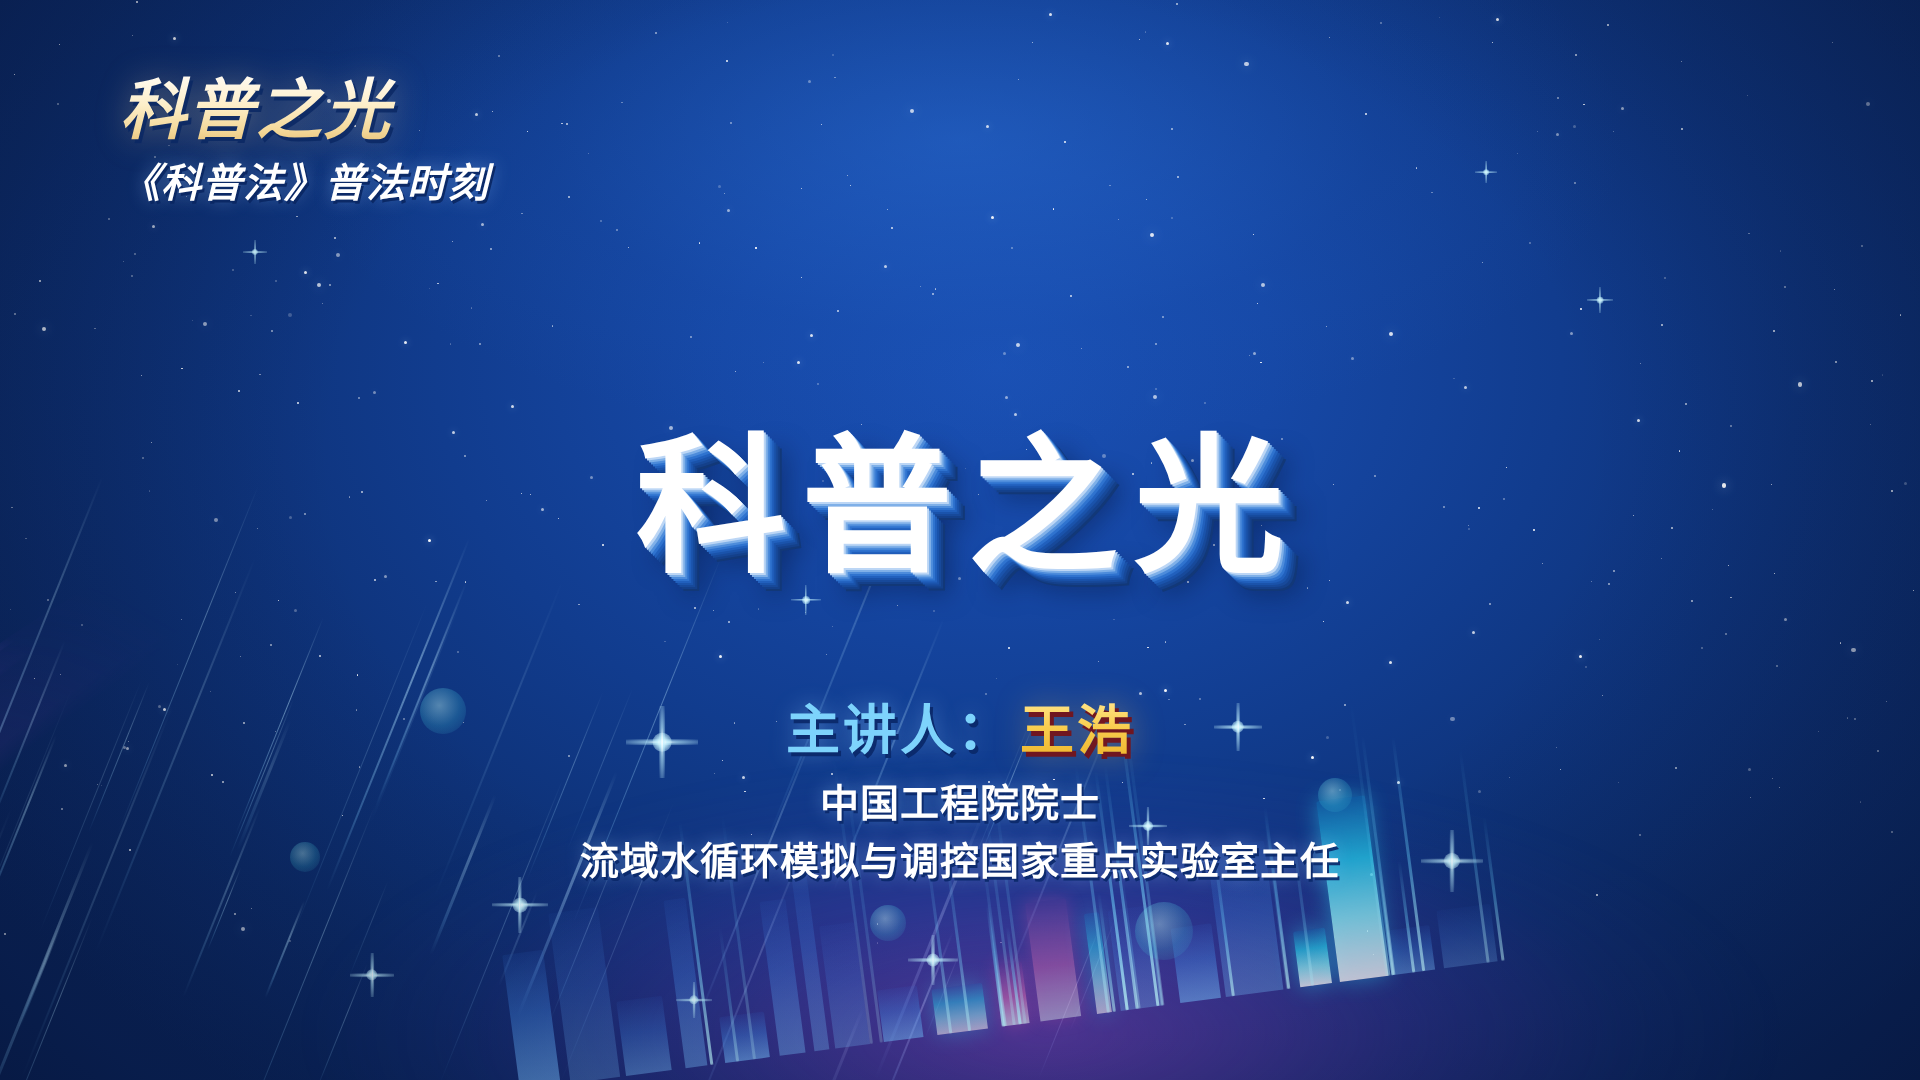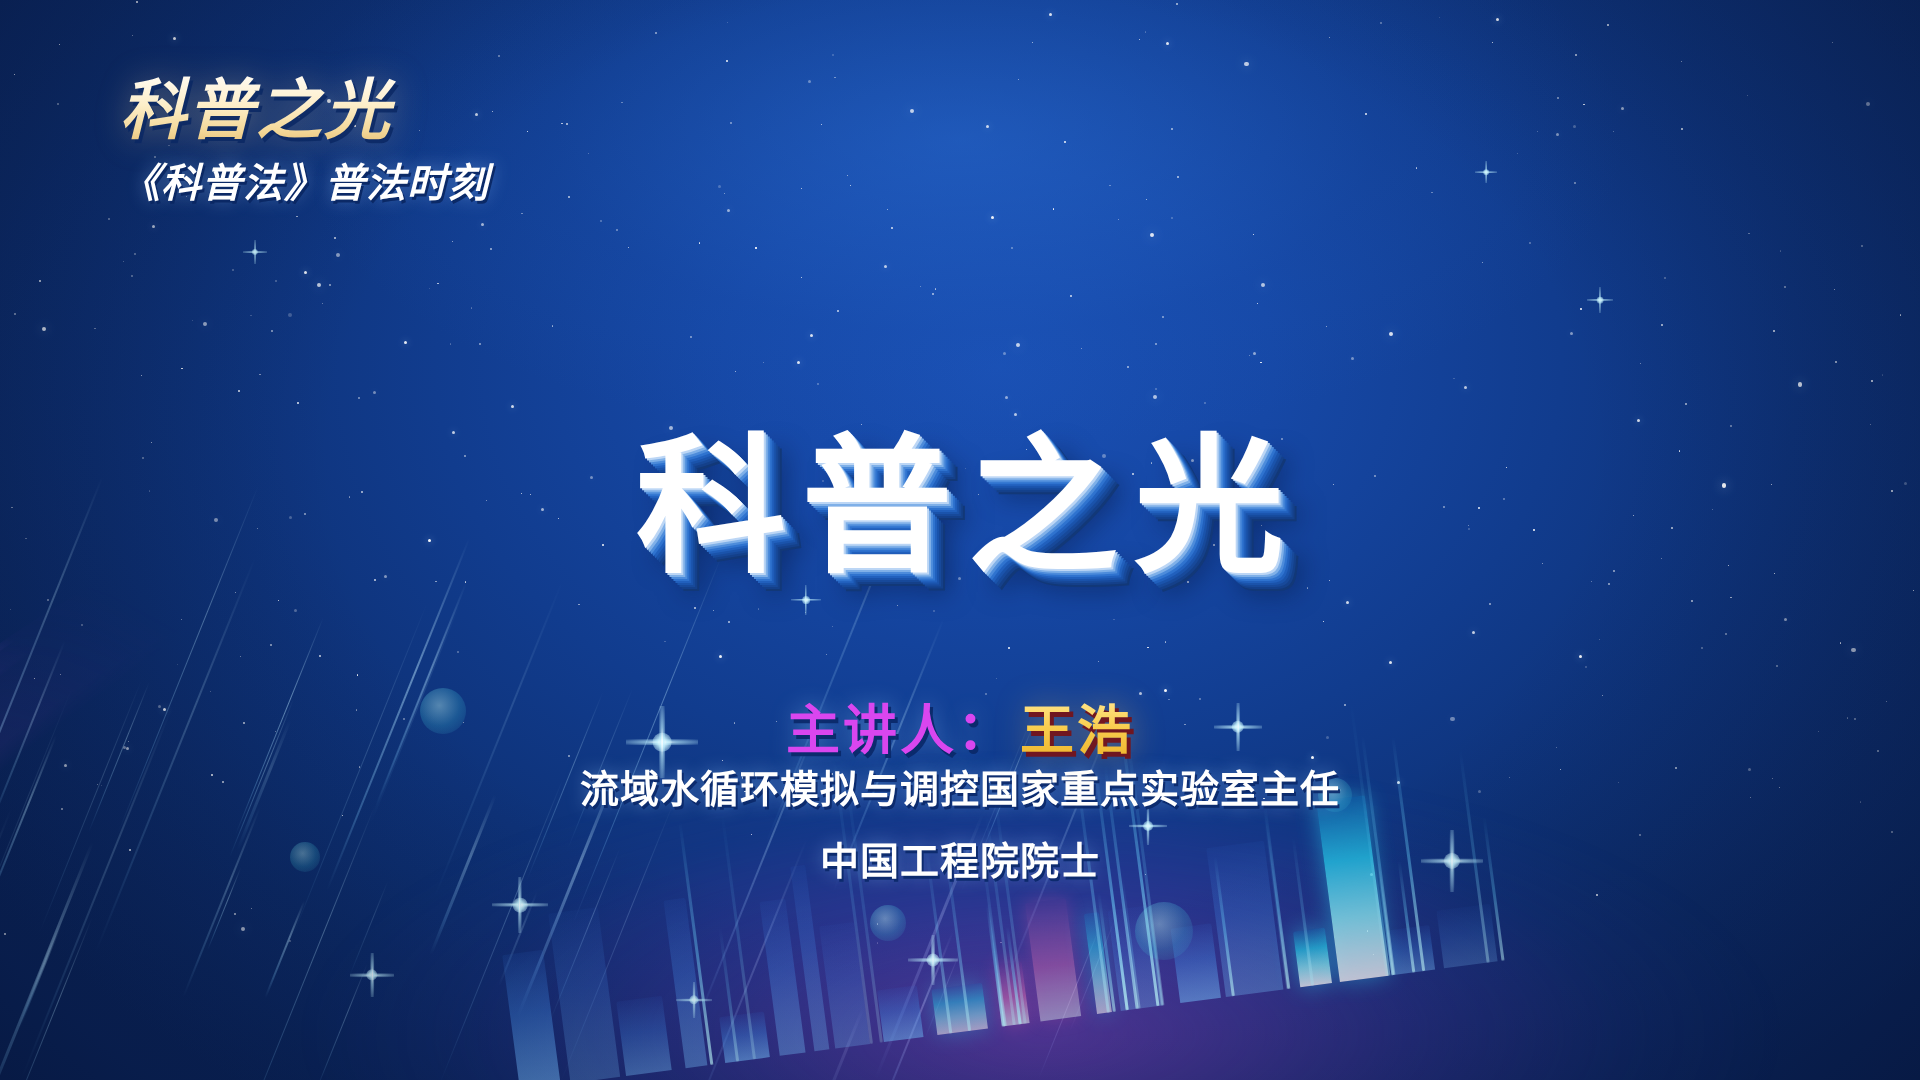--- a/index.html
+++ b/index.html
@@ -340,21 +340,21 @@
     z-index: 40;
   }
   .speaker-line {
     font-size: 54px;
     font-weight: bold;
     letter-spacing: 3px;
     line-height: 1.12;
     white-space: nowrap;
   }
   .speaker-label {
-    color: #d946ef;
+    color: #7dd3fc;
     text-shadow: 3px 4px 0 rgba(10,40,105,0.92),
                  0 0 22px rgba(140,200,255,0.45);
   }
   .speaker-name {
     color: #f6c93f;
     background: linear-gradient(180deg, #ffe489 0%, #f9cd4e 46%, #eeb52c 100%);
     -webkit-background-clip: text;
     background-clip: text;
     -webkit-text-fill-color: transparent;
     filter: drop-shadow(4px 5px 0 rgba(118,18,24,0.92))
@@ -954,17 +954,17 @@
     <div class="brand-title">科普之光</div>
     <div class="brand-sub">《科普法》普法时刻</div>
   </div>
 
   <div class="main-title">科普之光</div>
 
   <div class="speaker-block">
     <div class="speaker-line">
       <span class="speaker-label">主讲人：</span><span class="speaker-name">王浩</span>
     </div>
+    <div class="credential">中国工程院院士</div>
     <div class="credential" style="margin-top:2px">流域水循环模拟与调控国家重点实验室主任</div>
-    <div class="credential">中国工程院院士</div>
   </div>
 
 </div>
 
 </body></html>

